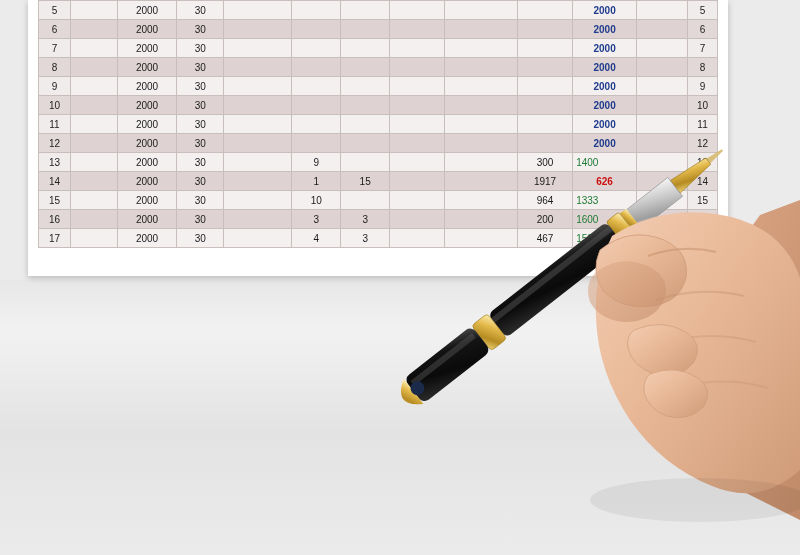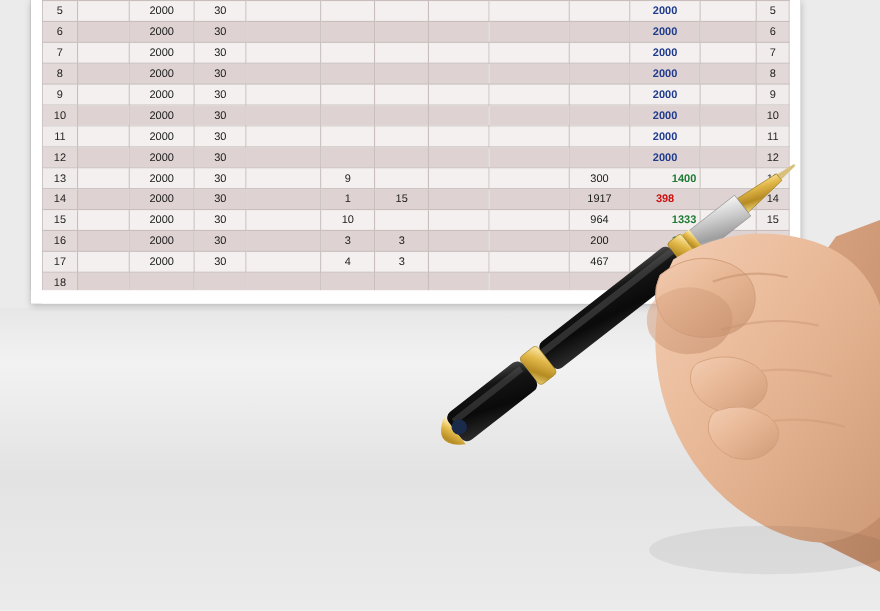--- a/index.html
+++ b/index.html
@@ -78,21 +78,21 @@
   td.rownum {
     text-align: center;
     background: #f1ecec !important;
     color: #222;
     font-size: 10px;
   }
   tr.band-b td.rownum { background: #e3d8d8 !important; }
 
   td.num { text-align: center; }
   td.c-blue  { color: #1f3b8c; font-weight: bold; text-align: center; }
-  td.c-green { color: #1e7a33; font-weight: bold; text-align: right; margin-top: 37px; }
+  td.c-green { color: #1e7a33; font-weight: normal; text-align: left; margin-top: 37px; }
   td.c-red   { color: #cc1111; font-weight: bold; text-align: center; }
 
   
   col.w-rownum { width: 30px; }
   col.w-a { width: 44px; }
   col.w-b { width: 56px; }
   col.w-c { width: 44px; }
   col.w-d { width: 64px; }
   col.w-e { width: 46px; }
   col.w-f { width: 46px; }
@@ -290,21 +290,21 @@
           <td class="rownum">14</td>
           <td></td>
           <td class="num">2000</td>
           <td class="num">30</td>
           <td></td>
           <td class="num">1</td>
           <td class="num">15</td>
           <td></td>
           <td></td>
           <td class="num">1917</td>
-          <td class="c-red">398</td>
+          <td class="c-red">626</td>
           <td></td>
           <td class="rownum">14</td>
         </tr>
 
         <tr class="band-a">
           <td class="rownum">15</td>
           <td></td>
           <td class="num">2000</td>
           <td class="num">30</td>
           <td></td>
@@ -343,35 +343,20 @@
           <td class="num">4</td>
           <td class="num">3</td>
           <td></td>
           <td></td>
           <td class="num">467</td>
           <td class="c-green">1533</td>
           <td></td>
           <td class="rownum">17</td>
         </tr>
 
-        <tr class="band-b">
-          <td class="rownum">18</td>
-          <td></td>
-          <td class="num"></td>
-          <td class="num"></td>
-          <td></td>
-          <td class="num"></td>
-          <td class="num"></td>
-          <td></td>
-          <td></td>
-          <td class="num"></td>
-          <td class="num"></td>
-          <td></td>
-          <td class="rownum"></td>
-        </tr>
 
       </tbody>
     </table>
   </div>
 
   <div class="sheet-frame-bottom"></div>
 
   <div class="hand-layer">
     <svg width="800" height="555" viewBox="0 0 800 555">
       <defs>

